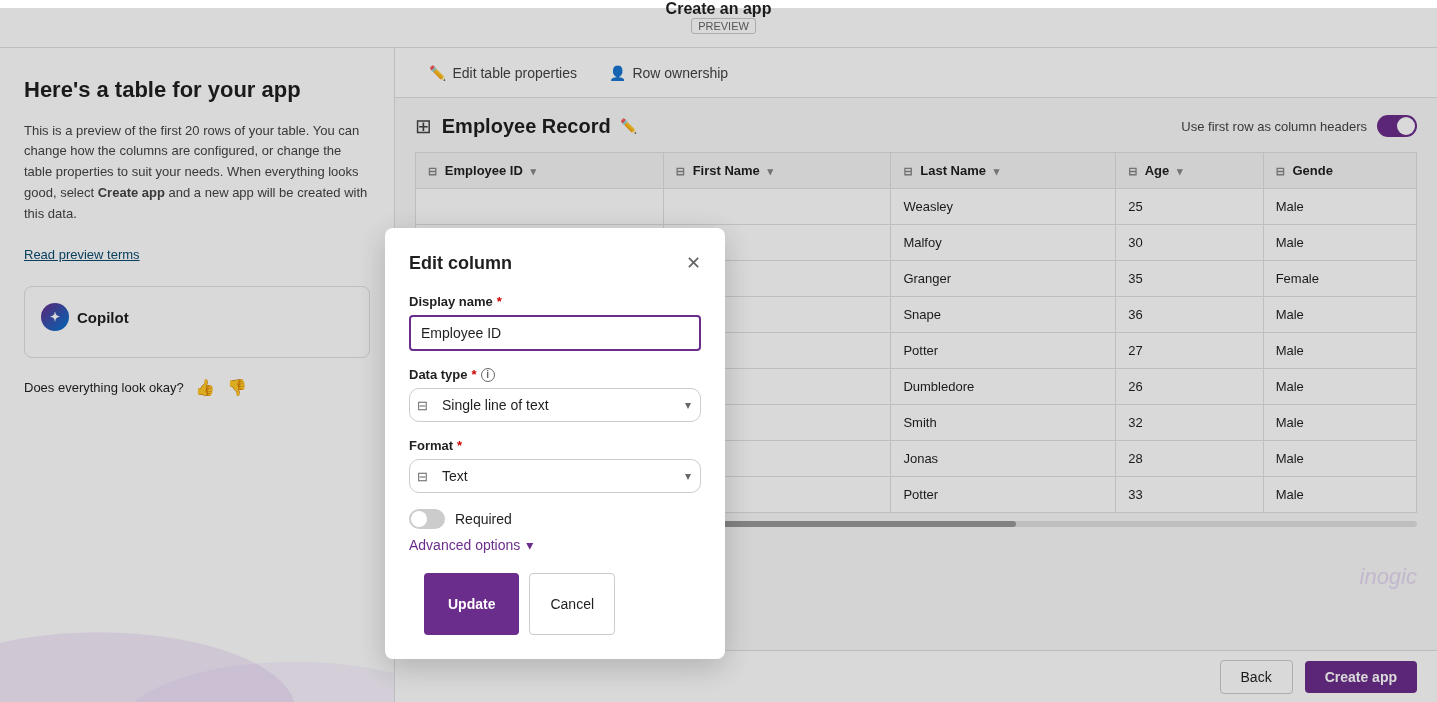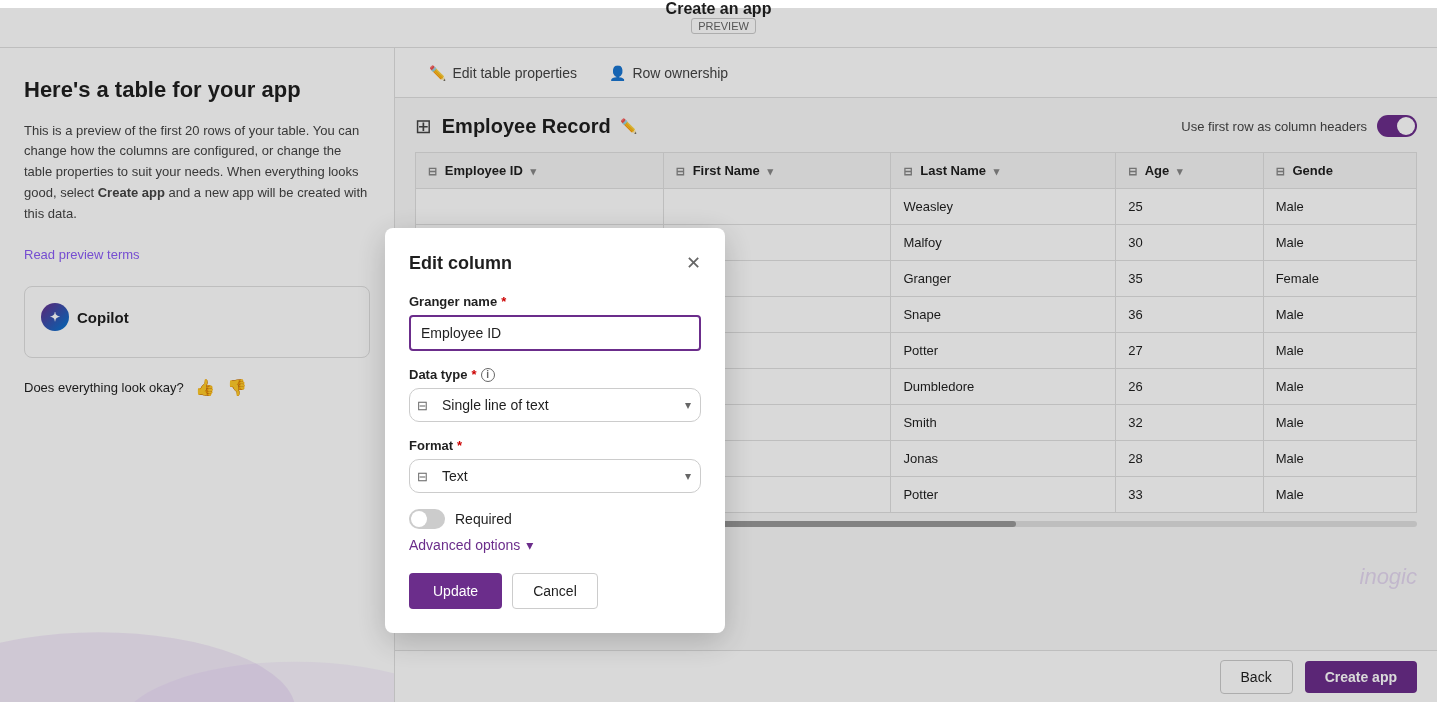--- a/index.html
+++ b/index.html
@@ -20,21 +20,21 @@
     .main-layout { display: flex; height: calc(702px - 48px); }
 
     
     .left-panel {
       width: 395px; min-width: 395px; padding: 28px 24px 24px 24px;
       background: #fff; border-right: 1px solid #e0e0e0; overflow-y: auto;
       position: relative;
     }
     .left-panel h1 { font-size: 22px; font-weight: 700; color: #1f1f1f; margin-bottom: 16px; line-height: 1.3; }
     .left-panel p { font-size: 13px; color: #444; line-height: 1.6; margin-bottom: 20px; }
-    .left-panel p a { color: #8b5cf6; cursor: pointer; }
+    .left-panel p a { color: #0c4a6e; text-decoration: underline; cursor: pointer; }
     .left-panel p strong { font-weight: 700; }
 
     .copilot-section {
       background: #fff; border: 1px solid #e0e0e0; border-radius: 8px;
       padding: 16px; margin-bottom: 20px;
     }
     .copilot-header { display: flex; align-items: center; gap: 8px; margin-bottom: 10px; }
     .copilot-icon {
       width: 28px; height: 28px; border-radius: 50%;
       background: linear-gradient(135deg, #6B2D8B 0%, #0078D4 100%);
@@ -180,22 +180,22 @@
     .toggle-label { font-size: 14px; color: #1f1f1f; }
 
     .advanced-options {
       display: flex; align-items: center; gap: 6px;
       color: #6B2D8B; font-size: 14px; cursor: pointer; margin-bottom: 20px;
     }
     .advanced-options-text { font-weight: 500; }
 
     .modal-actions { display: flex; gap: 10px; justify-content: flex-start; }
     .btn-update {
-      padding: 10px 24px; border: none; border-radius: 4px;
-      background: #6B2D8B; color: #fff; font-size: 14px; font-weight: 400; cursor: pointer;
+      padding: 23px 24px; border: none; border-radius: 4px;
+      background: #6B2D8B; color: #fff; font-size: 14px; font-weight: 700; cursor: pointer; margin-left: 15px;
     }
     .btn-cancel {
       padding: 9px 20px; border: 1px solid #ccc; border-radius: 4px;
       background: #fff; color: #1f1f1f; font-size: 14px; cursor: pointer;
     }
 
     
     .scroll-indicator {
       height: 6px; background: #e0e0e0; border-radius: 3px; margin-top: 8px;
     }
@@ -387,21 +387,21 @@
 
 <div class="modal-overlay">
   <div class="modal">
     <div class="modal-header">
       <span class="modal-title">Edit column</span>
       <button class="modal-close">✕</button>
     </div>
 
     <div class="form-group">
       <div class="form-label">
-        <span>Granger name</span>
+        <span>Display name</span>
         <span class="required-star">*</span>
       </div>
       <input class="form-input" type="text" value="Employee ID" style="">
     </div>
 
     <div class="form-group">
       <div class="form-label">
         <span>Data type</span>
         <span class="required-star">*</span>
         <span class="info-icon">i</span>

